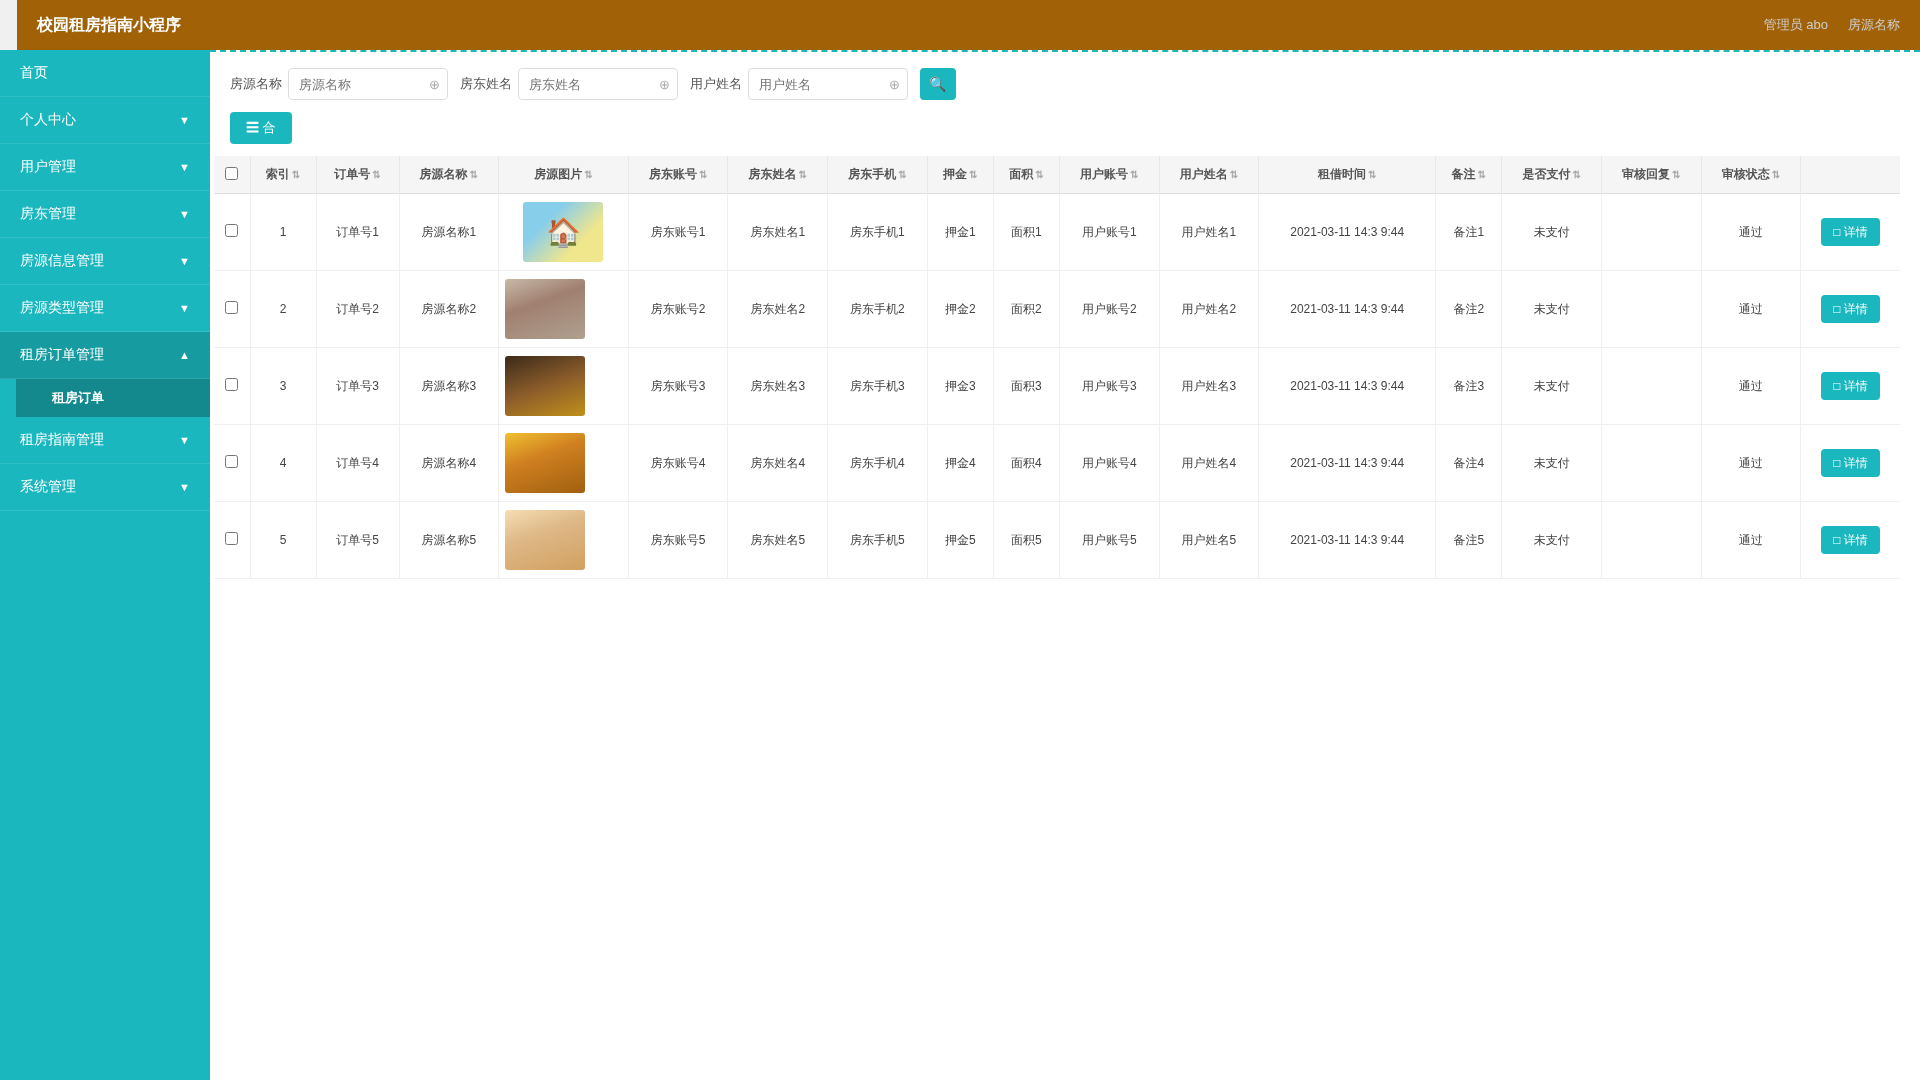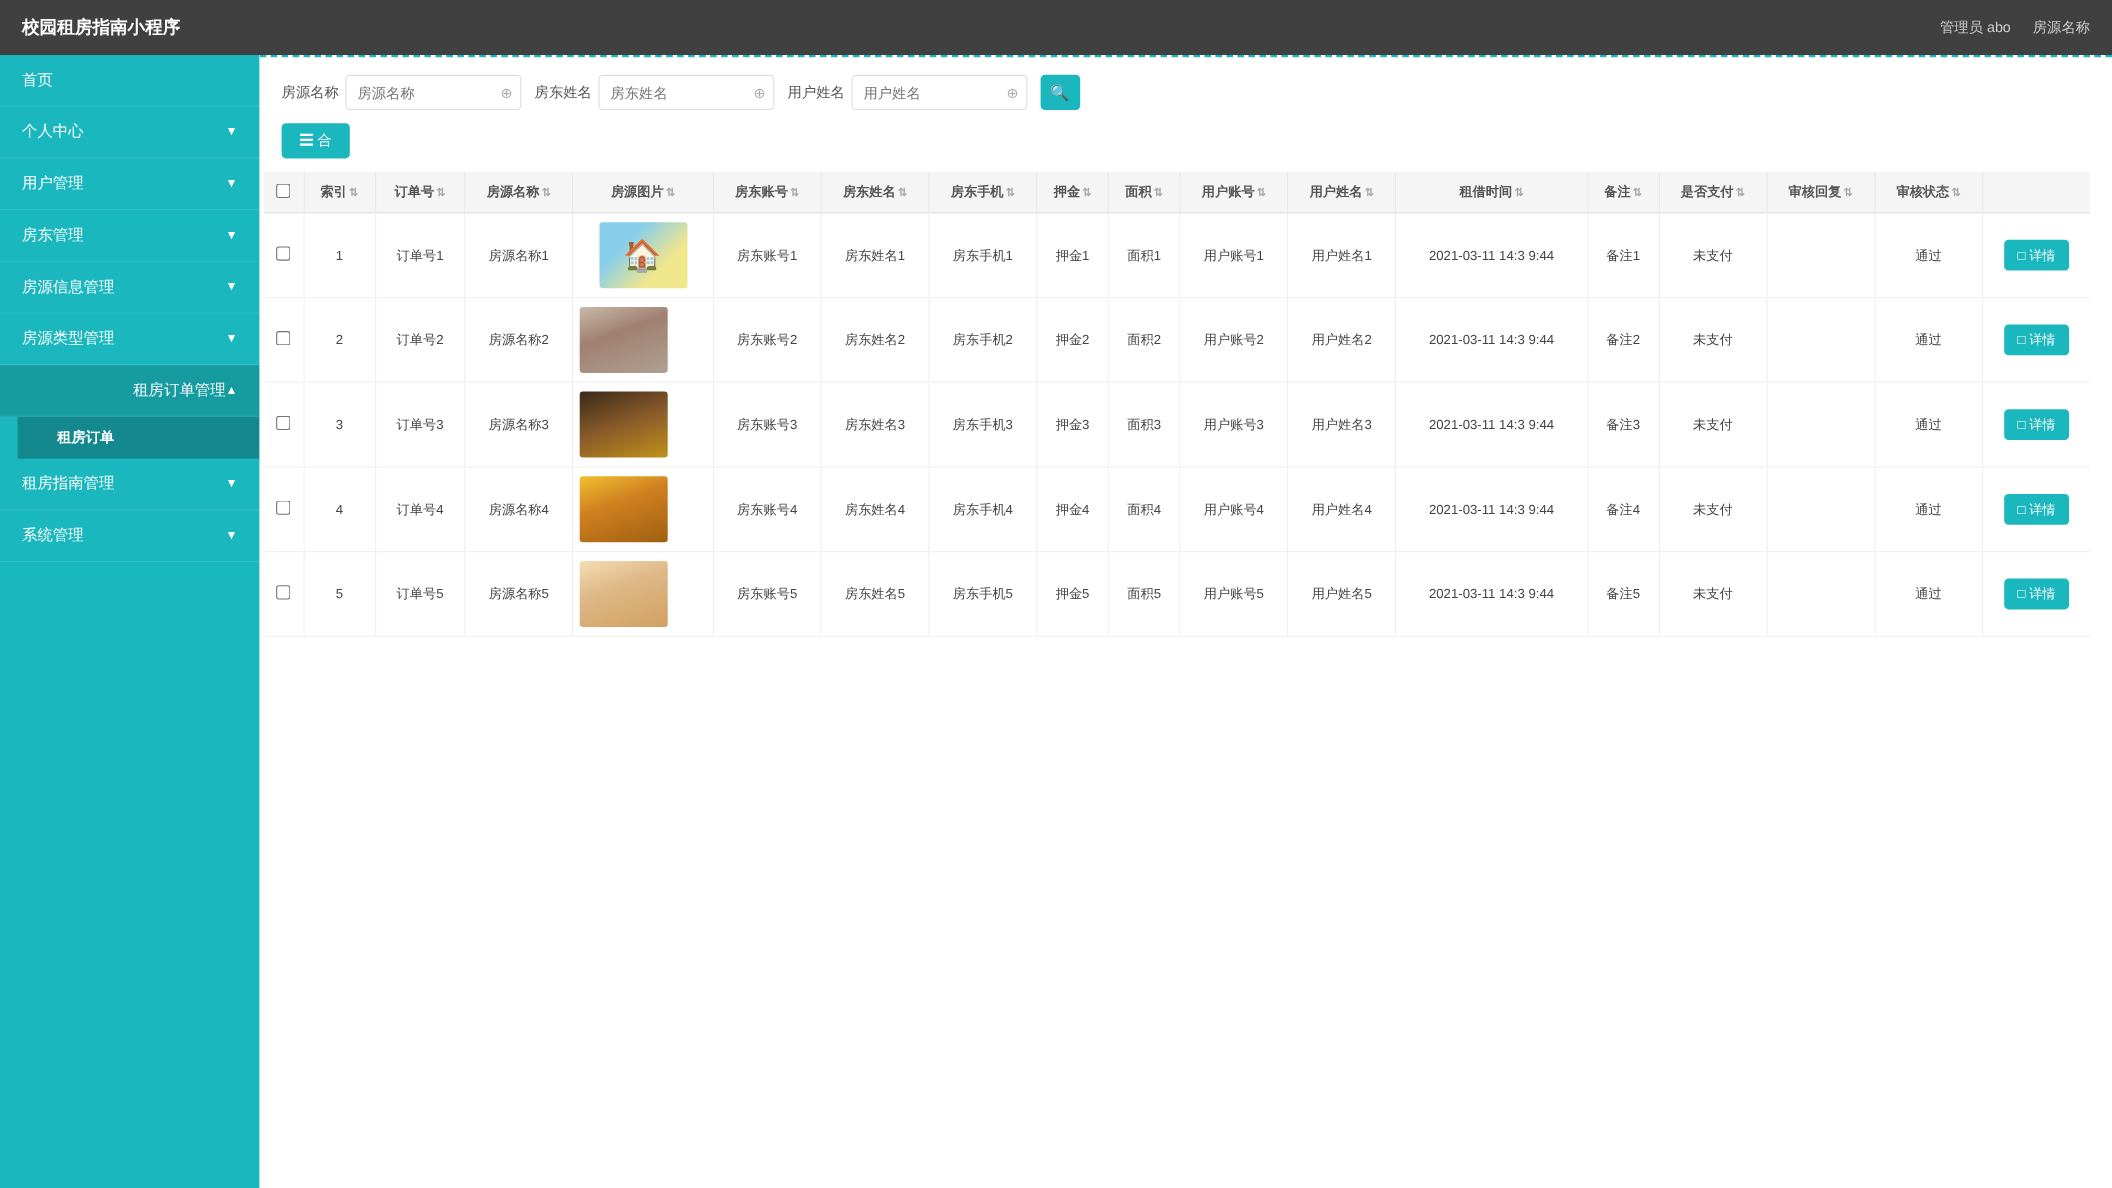--- a/index.html
+++ b/index.html
@@ -1,53 +1,54 @@
 <!DOCTYPE html>
 <html><head>
   <meta charset="utf-8">
   <style>
     * { box-sizing: border-box; margin: 0; padding: 0; }
     body { font-family: 'Microsoft YaHei', Arial, sans-serif; font-size: 13px; background: #f0f0f0; color: #333; }
 
     
     .topbar {
       height: 50px;
-      background: #404040;
+      background: #a16207;
       display: flex;
       align-items: center;
       justify-content: space-between;
       padding: 12px 20px;
+      margin-left: 17px;
     }
     .topbar-title { color: #fff; font-size: 16px; font-weight: bold; }
     .topbar-right { display: flex; align-items: center; gap: 20px; color: #ccc; font-size: 13px; }
     .topbar-right span { color: #ccc; }
     .logout-btn { color: #ccc; cursor: pointer; }
 
     
     .layout { display: flex; height: calc(1080px - 50px); }
 
     
     .sidebar {
-      width: 236px;
+      width: 210px;
       background: #1ab7be;
       flex-shrink: 0;
       display: flex;
       flex-direction: column;
     }
     .sidebar-item {
       padding: 14px 20px;
       color: #fff;
       cursor: pointer;
       display: flex;
       align-items: center;
       justify-content: space-between;
       font-size: 14px;
       border-bottom: 1px solid rgba(255,255,255,0.1);
     }
-    .sidebar-item.active { background: rgba(0,0,0,0.15); justify-content: flex-end; }
+    .sidebar-item.active { background: rgba(0,0,0,0.15); }
     .sidebar-item .arrow { font-size: 11px; }
     .sidebar-sub-item {
       padding: 10px 20px 10px 36px;
       color: #fff;
       cursor: pointer;
       font-size: 13px;
       background: rgba(0,0,0,0.1);
       margin-left: 16px;
     }
     .sidebar-sub-item.active { background: rgba(0,0,0,0.25); font-weight: bold; }

